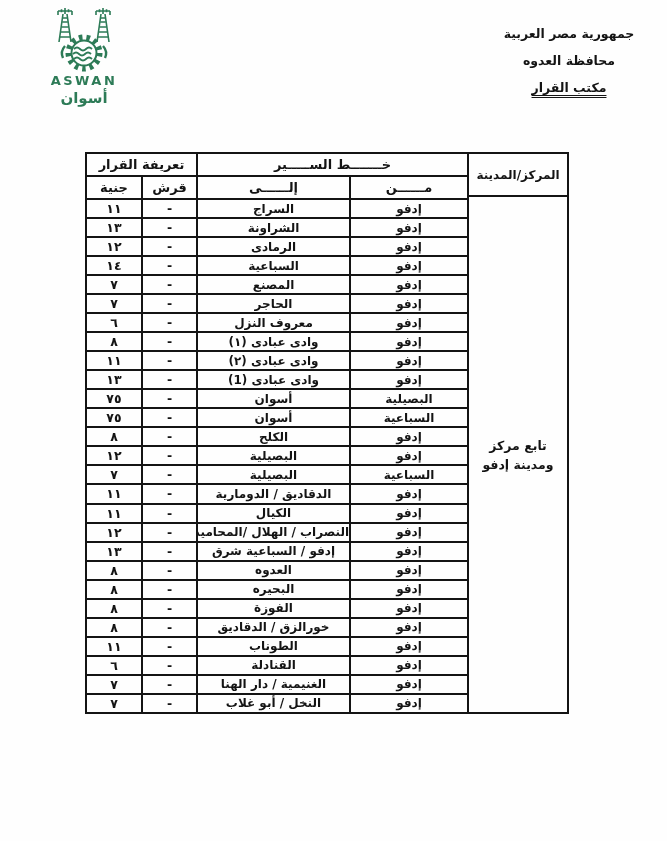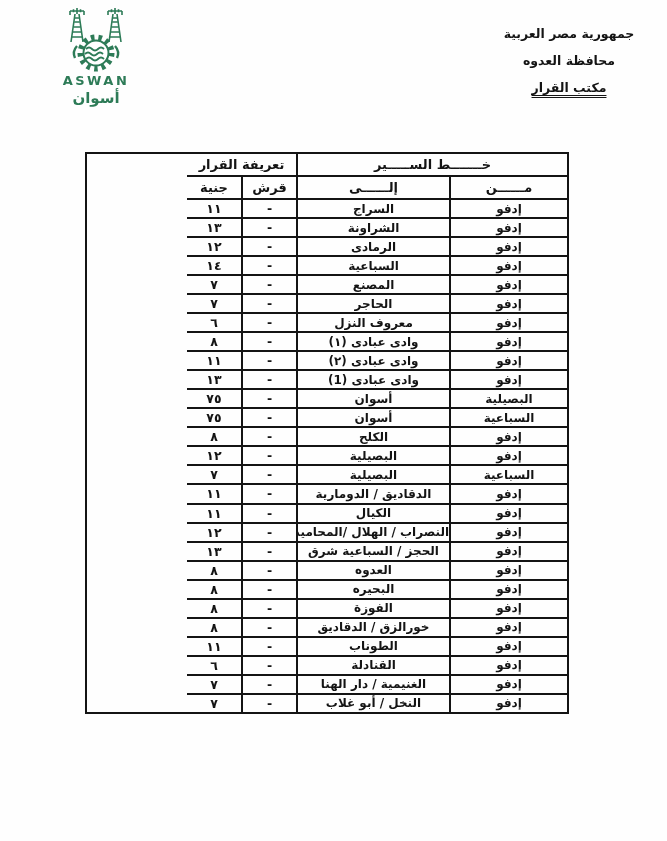--- a/index.html
+++ b/index.html
@@ -3,21 +3,21 @@
 <meta charset="utf-8">
 <style>
   html,body{margin:0;padding:0;}
   body{
     width:667px;height:841px;background:#ffffff;
     font-family:"DejaVu Sans", sans-serif;color:#141414;
   }
   .page{position:relative;width:667px;height:841px;background:#fefefe;overflow:hidden;}
 
   
-  .logo{position:absolute;left:40px;top:6px;width:112px;height:104px;}
+  .logo{position:absolute;left:28px;top:6px;width:112px;height:104px;}
   .logo svg{display:block;}
 
   
   .letterhead{
     position:absolute;top:20px;right:28px;width:140px;
     text-align:center;font-weight:bold;font-size:12.5px;line-height:27px;margin-left:23px;
   }
   .letterhead .lh3{
     display:inline-block;
     text-decoration-line:underline;
@@ -91,20 +91,27 @@
   </div>
 
   <div class="letterhead" dir="rtl">
     <div>جمهورية مصر العربية</div>
     <div>محافظة العدوه</div>
     <div><span class="lh3">مكتب القرار</span></div>
   </div>
 
   <div class="table-wrap" dir="rtl">
 
+    <div class="center-col">
+      <div class="center-head">المركز/المدينة</div>
+      <div class="center-body">
+        <div>تابع مركز</div>
+        <div>ومدينة إدفو</div>
+      </div>
+    </div>
 
     <table class="fares">
       <colgroup>
         <col style="width:117px">
           <col style="width:153px">
         <col style="width:55px">
           <col style="width:55px">
       </colgroup>
       <thead>
         <tr>
@@ -241,21 +248,21 @@
 
           <tr>
             <td>إدفو</td>
             <td>النصراب / الهلال /المحاميد</td>
             <td class="num">-</td>
             <td class="num">١٢</td>
           </tr>
 
           <tr>
             <td>إدفو</td>
-            <td>الحجز / السباعية شرق</td>
+            <td>إدفو / السباعية شرق</td>
             <td class="num">-</td>
             <td class="num">١٣</td>
           </tr>
 
           <tr>
             <td>إدفو</td>
             <td>العدوه</td>
             <td class="num">-</td>
             <td class="num">٨</td>
           </tr>

